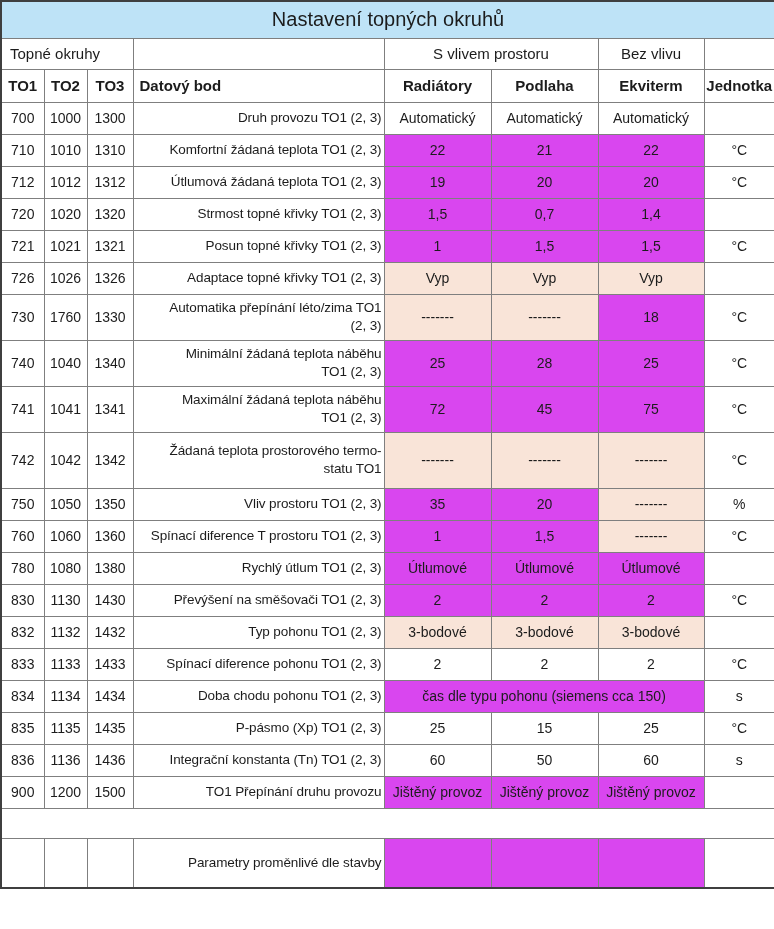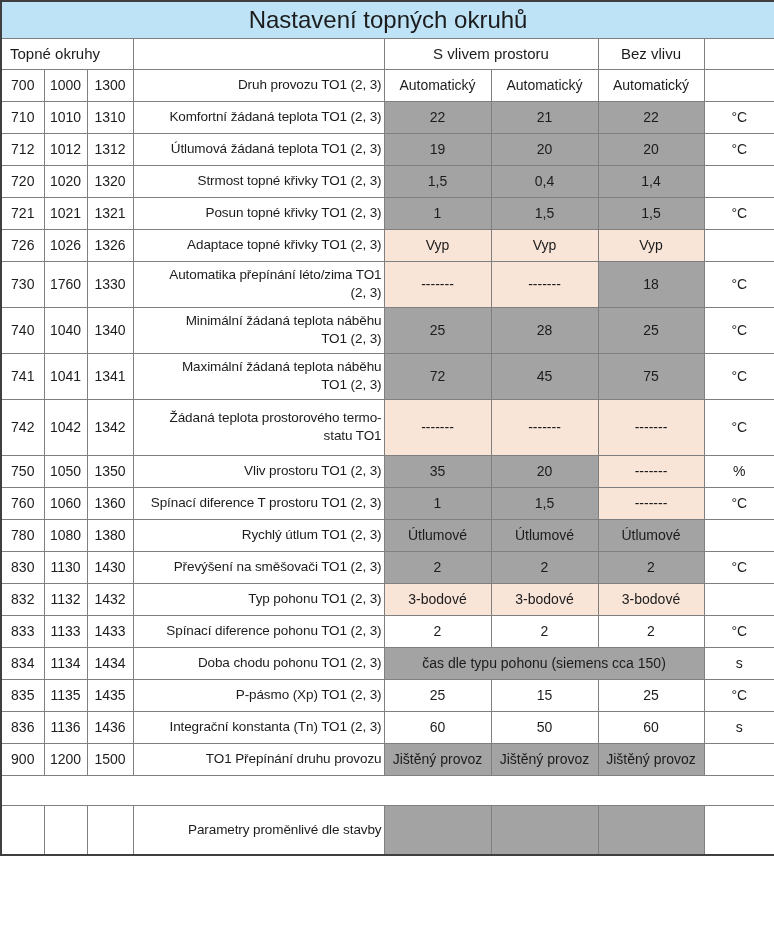--- a/index.html
+++ b/index.html
@@ -12,21 +12,21 @@
   table.grid {
     border-collapse: collapse; table-layout: fixed;
     width: 774px; border: 2px solid #3f3f3f;
   }
   table.grid td, table.grid th {
     border: 1px solid #7f7f7f; overflow: hidden;
     vertical-align: middle; font-weight: normal;
   }
   .title-cell {
     background: #bee3f7; height: 37px;
-    font-size: 24px; font-weight: bold; text-align: center;
+    font-size: 20px; font-weight: bold; text-align: center;
     border-bottom: 2px solid #7f7f7f;
   }
   tr.grp { height: 31px; }
   tr.grp td { font-size: 15px; }
   .grp-left { text-align: left; padding-left: 8px; }
   .grp-ctr { text-align: center; }
   tr.hdr { height: 33px; }
   tr.hdr th { font-size: 15px; font-weight: bold; }
   th.h-id, th.h-val, th.h-unit { text-align: center; }
   th.h-lbl { text-align: left; padding-left: 6px; }
@@ -34,21 +34,21 @@
   tr.d { height: 46px; }
   tr.d2 { height: 56px; }
   td.id { text-align: center; font-size: 14px; }
   td.lbl {
     text-align: right; padding: 2px 2px 2px 6px;
     font-size: 13.5px; line-height: 1.3; white-space: pre-line;
     letter-spacing: -0.1px;
   }
   td.val { text-align: center; font-size: 14px; }
   td.unit { text-align: center; font-size: 14px; }
-  td.g { background: #a3a3a3; }
+  td.g { background: #d946ef; }
   td.p { background: #f9e4d8; }
   tr.gap { height: 30px; }
   tr.legend1 { height: 31px; }
   tr.legend2 { height: 50px; }
 </style>
 </head>
 <body>
 
 <div class="sheet">
 <table class="grid">
@@ -69,20 +69,30 @@
   </tr>
 
   <tr class="grp">
     <td class="grp-left" colspan="3">Topné okruhy</td>
     <td></td>
     <td class="grp-ctr" colspan="2">S vlivem prostoru</td>
     <td class="grp-ctr">Bez vlivu</td>
     <td></td>
   </tr>
 
+  <tr class="hdr">
+    <th class="h-id">TO1</th>
+    <th class="h-id">TO2</th>
+    <th class="h-id">TO3</th>
+    <th class="h-lbl">Datový bod</th>
+    <th class="h-val">Radiátory</th>
+    <th class="h-val">Podlaha</th>
+    <th class="h-val">Ekviterm</th>
+    <th class="h-unit">Jednotka</th>
+  </tr>
 
   <tr class="s">
     <td class="id">700</td>
     <td class="id">1000</td>
     <td class="id">1300</td>
     <td class="lbl">Druh provozu TO1 (2, 3)</td>
     <td class="val">Automatický</td>
     <td class="val">Automatický</td>
     <td class="val">Automatický</td>
     <td class="unit"></td>
@@ -109,21 +119,21 @@
     <td class="val g">20</td>
     <td class="unit">°C</td>
   </tr>
 
   <tr class="s">
     <td class="id">720</td>
     <td class="id">1020</td>
     <td class="id">1320</td>
     <td class="lbl">Strmost topné křivky TO1 (2, 3)</td>
     <td class="val g">1,5</td>
-    <td class="val g">0,4</td>
+    <td class="val g">0,7</td>
     <td class="val g">1,4</td>
     <td class="unit"></td>
   </tr>
 
   <tr class="s">
     <td class="id">721</td>
     <td class="id">1021</td>
     <td class="id">1321</td>
     <td class="lbl">Posun topné křivky TO1 (2, 3)</td>
     <td class="val g">1</td>

